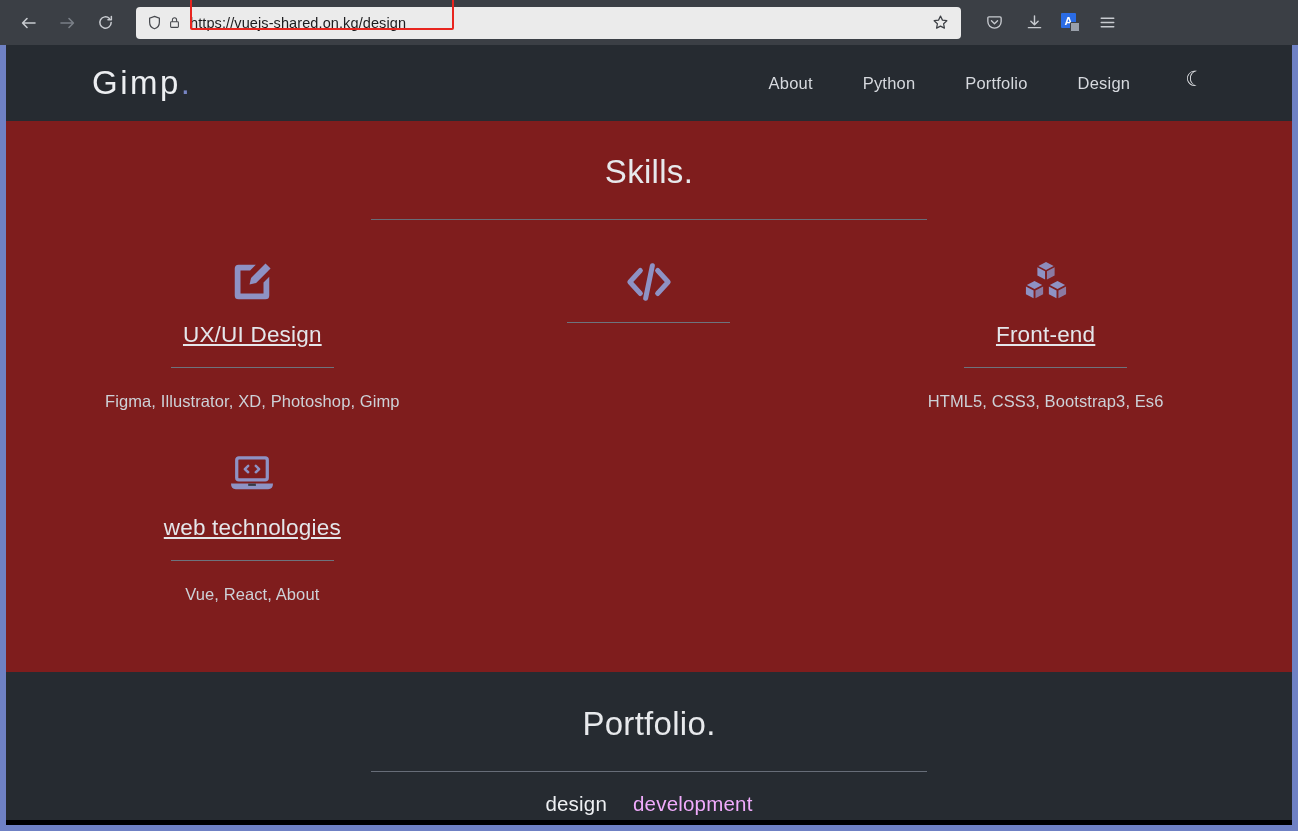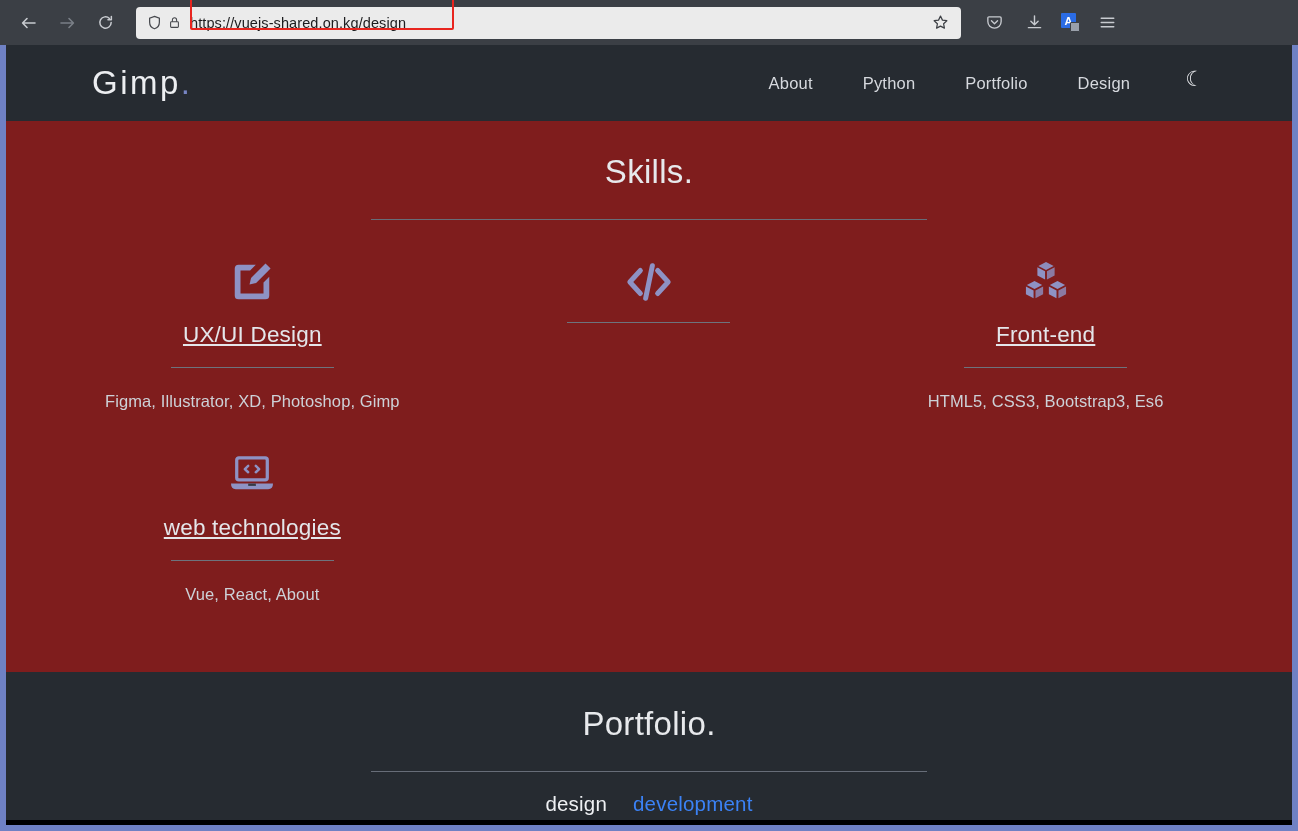--- a/index.html
+++ b/index.html
@@ -218,21 +218,21 @@
     gap: 26px;
     margin-top: 20px;
   }
   .tab {
     font-size: 20.5px;
     padding-bottom: 8px;
     letter-spacing: 0.2px;
     position: relative;
   }
   .tab.active { color: #eef0f3; }
-  .tab.inactive { color: #3b82f6; }
+  .tab.inactive { color: #f0abfc; }
   .tab.active::after {
     content: "";
     position: absolute;
     left: 0; right: 0; bottom: 0;
     height: 2px;
     background: #eef0f3;
   }
   .tab.inactive::after {
     content: "";
     position: absolute;

